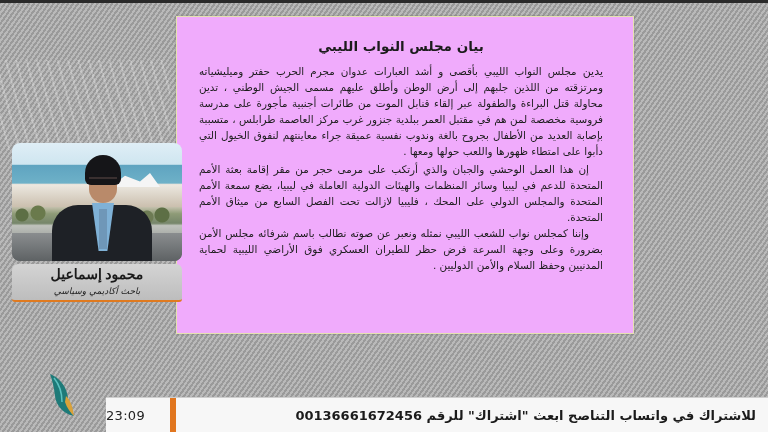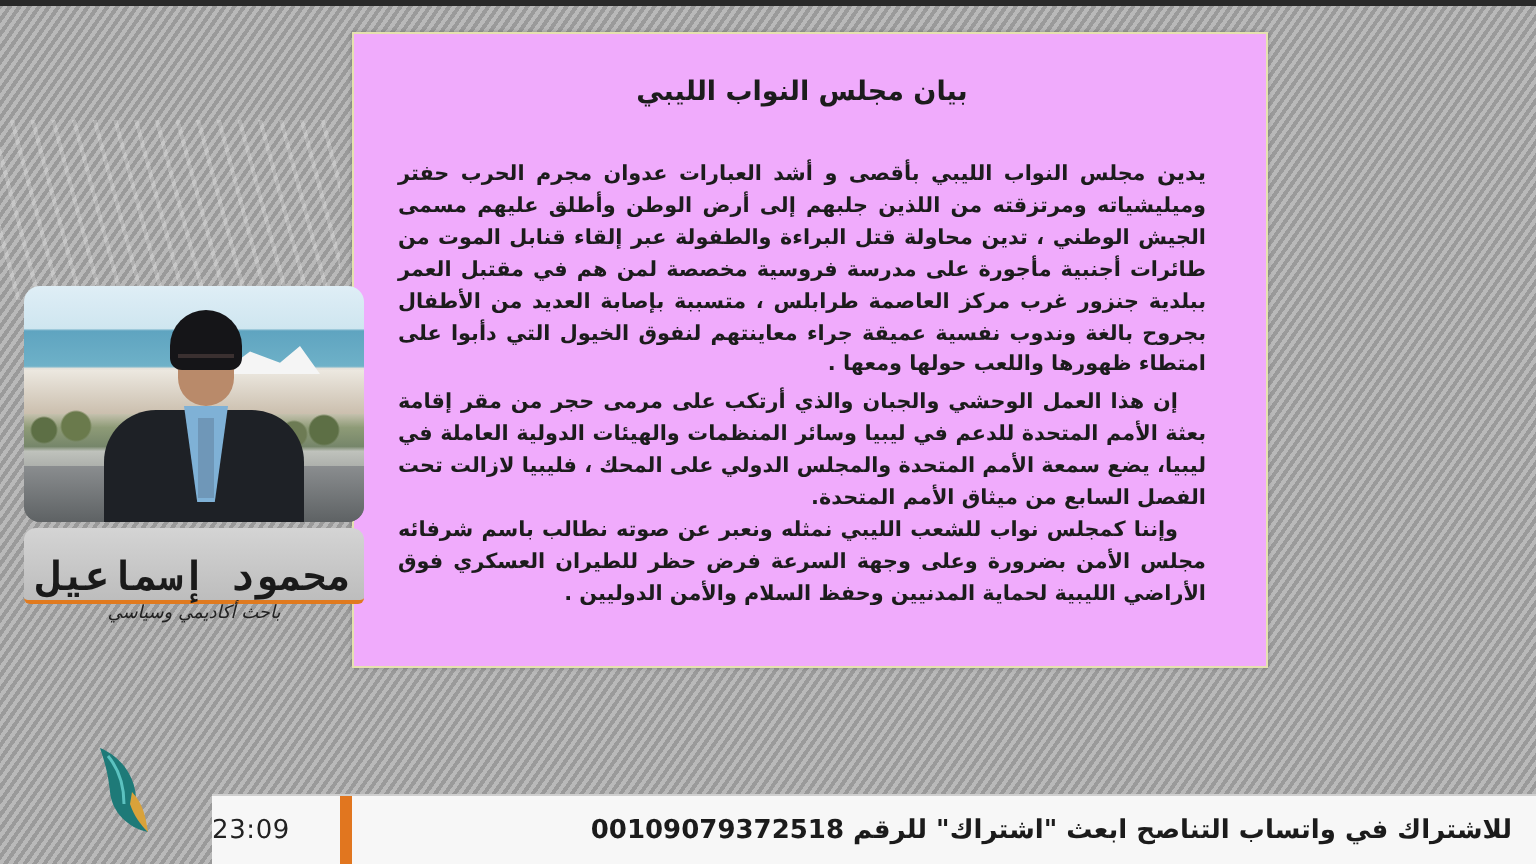--- a/index.html
+++ b/index.html
@@ -38,23 +38,23 @@
   }
   .doc-title {
     text-align: center;
     font-family: "DejaVu Sans", sans-serif;
     font-weight: bold;
     font-size: 13.5px;
     margin-top: 19px;
     line-height: 20px;
   }
   .doc-body {
-    margin-top: 23px;
-    font-family: "DejaVu Sans", sans-serif;
-    font-weight: bold;
+    margin-top: 8px;
+    font-family: "DejaVu Sans", sans-serif;
+    font-weight: normal;
     font-size: 10.4px;
     line-height: 15.9px;
     text-align: justify;
     text-align-last: right;
   }
   .doc-body p { margin: 0; }
   .doc-body p.indent { text-indent: 14px; }
   .doc-body p.gap { margin-top: 3px; }
   .lead-word { font-size: 11px; }
 
@@ -115,23 +115,23 @@
   
   .lower-third {
     position: absolute; left: 12px; top: 264px; width: 170px; height: 38px;
     background: linear-gradient(#d4d4d4, #bdbdbd);
     border-radius: 6px 6px 3px 3px;
     border-bottom: 2px solid #e07a1f;
     direction: rtl;
     text-align: center;
   }
   .lt-name {
-    font-family: Liberation Mono, monospace;
-    font-weight: bold; font-size: 20px; color: #1a1a1a;
-    line-height: 20px; padding-top: 17px;
+    font-family: Liberation Serif, serif;
+    font-weight: bold; font-size: 14px; color: #1a1a1a;
+    line-height: 20px; padding-top: 1px;
   }
   .lt-title {
     font-family: "DejaVu Sans", sans-serif;
     font-size: 9px; color: #222; line-height: 12px; font-style: italic;
   }
 
   
   .channel-logo {
     position: absolute; left: 46px; top: 372px; width: 32px; height: 46px;
   }
@@ -197,14 +197,14 @@
   <svg width="32" height="46" viewBox="0 0 32 46">
     <path d="M4 2 C14 6 22 16 22 28 C22 36 24 40 28 44 C18 42 10 34 9 24 C8 14 6 8 4 2 Z" fill="#1e7a78"></path>
     <path d="M8 6 C13 12 16 20 16 30" stroke="#5cc2c0" stroke-width="1.5" fill="none"></path>
     <path d="M20 24 C26 30 27 38 28 44 C24 40 21 36 19 30 Z" fill="#d9a23a"></path>
   </svg>
 </div>
 
 <div class="ticker">
   <div class="clock">23:09</div>
   <div class="ticker-divider"></div>
-  <div class="ticker-text">للاشتراك في واتساب التناصح ابعث "اشتراك" للرقم 00109079372518</div>
+  <div class="ticker-text">للاشتراك في واتساب التناصح ابعث "اشتراك" للرقم 00136661672456</div>
 </div>
 
 </body></html>

